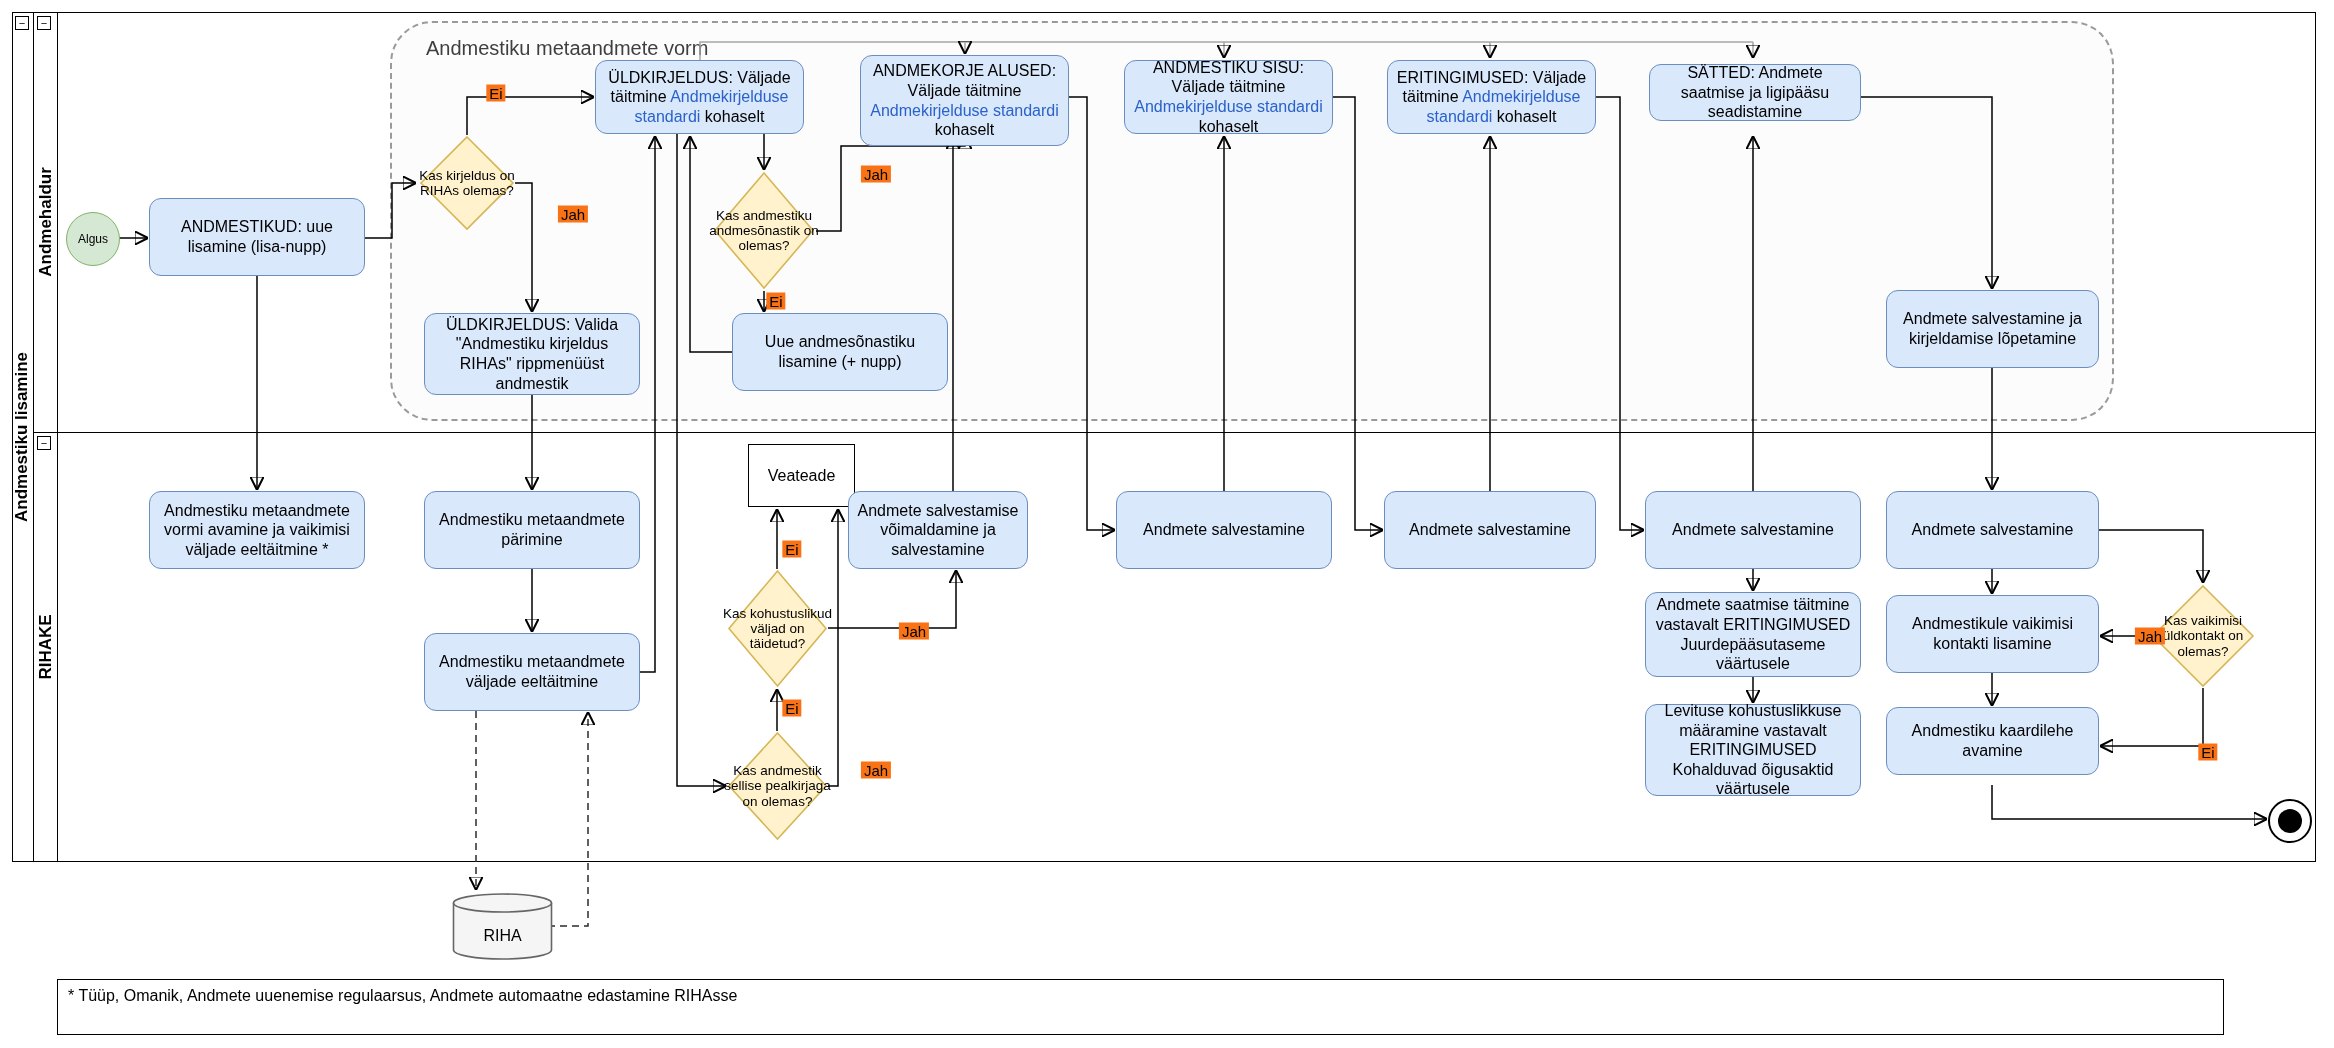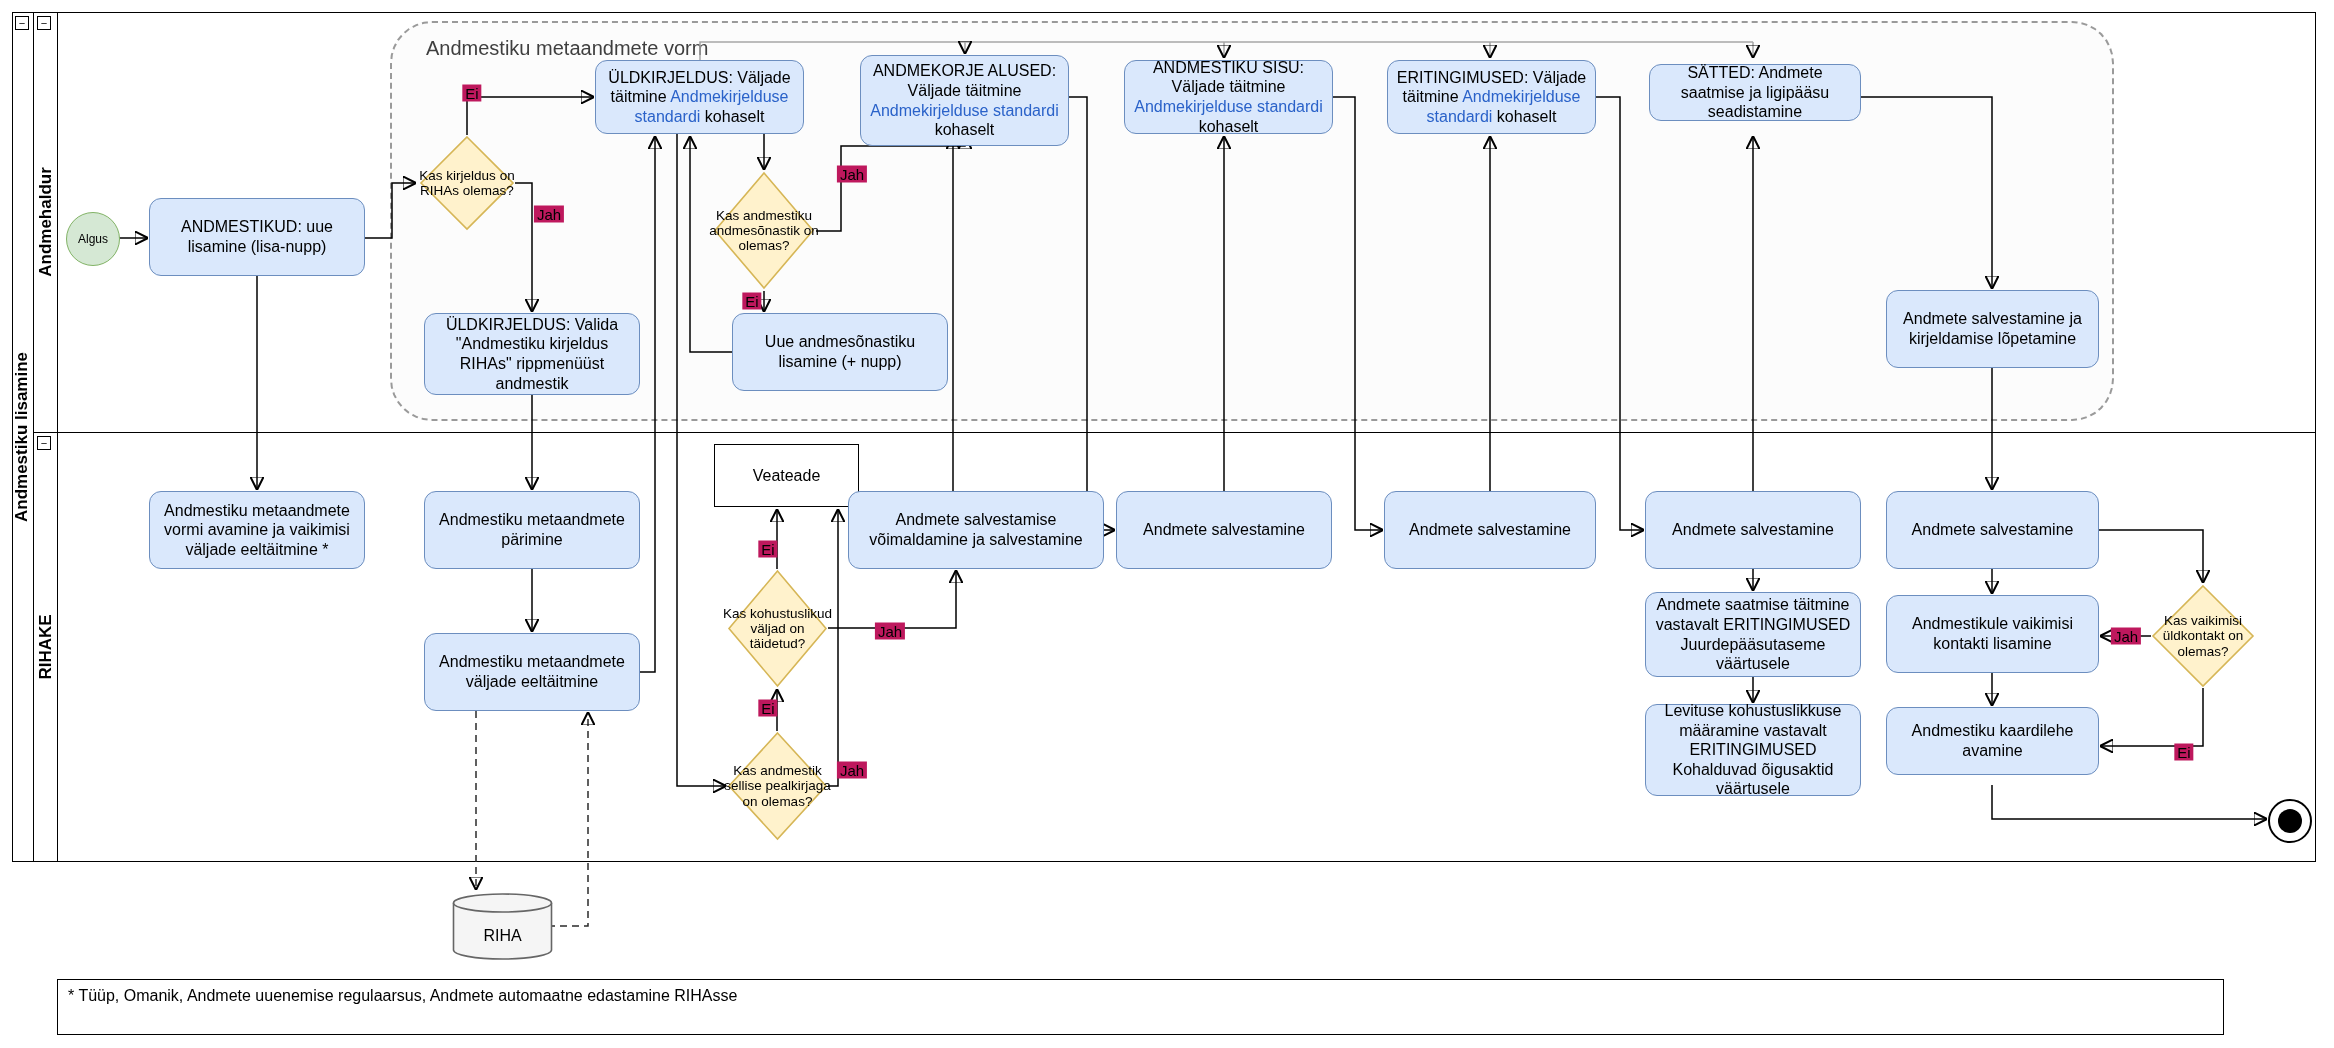--- a/index.html
+++ b/index.html
@@ -35,22 +35,22 @@
         justify-content:center;text-align:center;font-size:13.5px;line-height:1.12;}
   .cyl{position:absolute;z-index:3;padding-left:33px;}
   .cyl svg{position:absolute;left:0;top:0;width:100%;height:100%;}
   .cyl path,.cyl ellipse{fill:#f5f5f5;stroke:#666;stroke-width:1.6;}
   .cyl-label{position:absolute;left:0;right:0;top:34px;text-align:center;font-size:16px;}
   
   #edges{position:absolute;left:0;top:0;z-index:2;}
   #edges path{fill:none;stroke:#000;stroke-width:1.5;}
   #edges path.dash{stroke-dasharray:7 5;stroke:#2b2b2b;}
   #edges path.gray{stroke:#a6a6a6;}
-  .elabel{position:absolute;transform:translate(-50%,-50%);background:#be185d;padding:0 3px;
-          font-size:15px;z-index:4;}
+  .elabel{position:absolute;transform:translate(-50%,-50%);background:#f97316;padding:0 3px;
+          font-size:15px;z-index:4;margin-left:24px;}
   
   .notes{border:1px solid #000;background:#fff;font-size:16px;line-height:1.45;padding:4px 10px;}
   .notes .nt{font-weight:normal;}
 </style>
 </head>
 <body>
 
 <div class="abs pool" style="left:12px;top:12px;width:2304px;height:850px"></div>
 <div class="abs vlabel" style="left:12px;top:12px;width:22px;height:850px">
   <span>Andmestiku lisamine</span>
@@ -184,39 +184,39 @@
 </div>
 
 <div class="node" style="left:424px;top:491px;width:216px;height:78px">
   <span>Andmestiku metaandmete pärimine</span>
 </div>
 
 <div class="node" style="left:424px;top:633px;width:216px;height:78px">
   <span>Andmestiku metaandmete väljade eeltäitmine</span>
 </div>
 
-<div class="node plain" style="left:714px;top:444px;width:145px;height:63px">
+<div class="node plain" style="left:748px;top:444px;width:107px;height:63px">
   <span>Veateade</span>
 </div>
 
 <div class="diamond" style="left:727px;top:569px;width:101px;height:119px">
   <svg viewBox="0 0 101 119">
       <polygon points="50.5,2 99,59.5 50.5,117 2,59.5"></polygon>
     </svg>
   <span class="dtxt">Kas kohustuslikud väljad on täidetud?</span>
 </div>
 
 <div class="diamond" style="left:727px;top:731px;width:101px;height:110px">
   <svg viewBox="0 0 101 110">
       <polygon points="50.5,2 99,55 50.5,108 2,55"></polygon>
     </svg>
   <span class="dtxt">Kas andmestik sellise pealkirjaga on olemas?</span>
 </div>
 
-<div class="node" style="left:848px;top:491px;width:256px;height:78px">
+<div class="node" style="left:848px;top:491px;width:180px;height:78px">
   <span>Andmete salvestamise võimaldamine ja salvestamine</span>
 </div>
 
 <div class="node" style="left:1116px;top:491px;width:216px;height:78px">
   <span>Andmete salvestamine</span>
 </div>
 
 <div class="node" style="left:1384px;top:491px;width:212px;height:78px">
   <span>Andmete salvestamine</span>
 </div>

